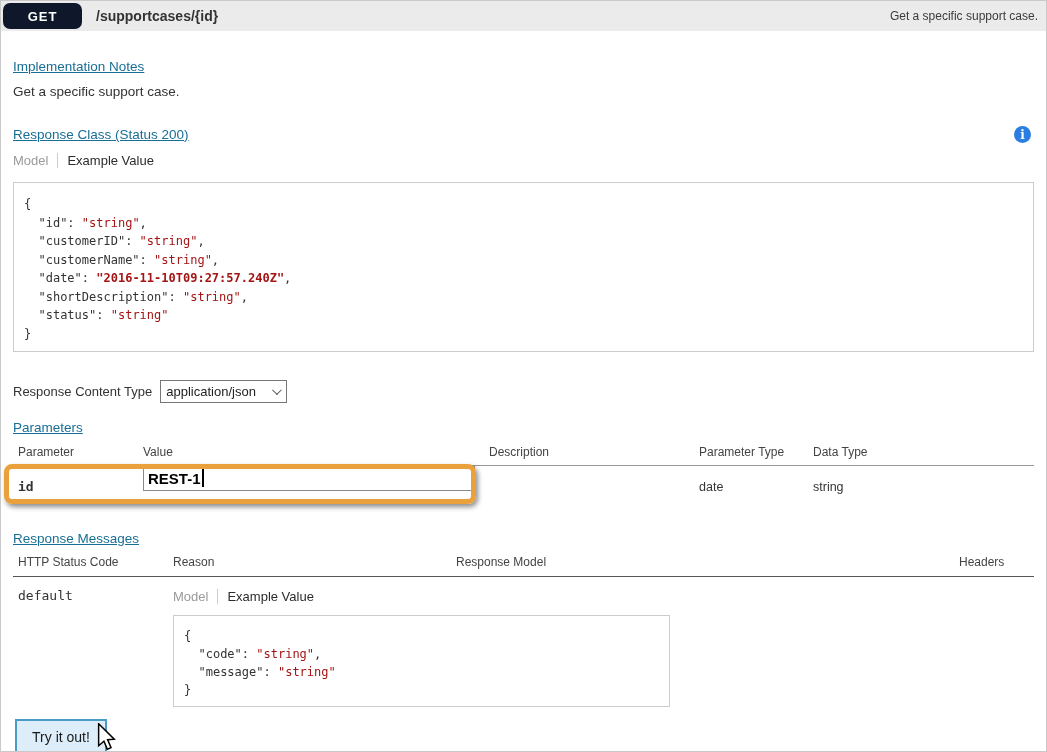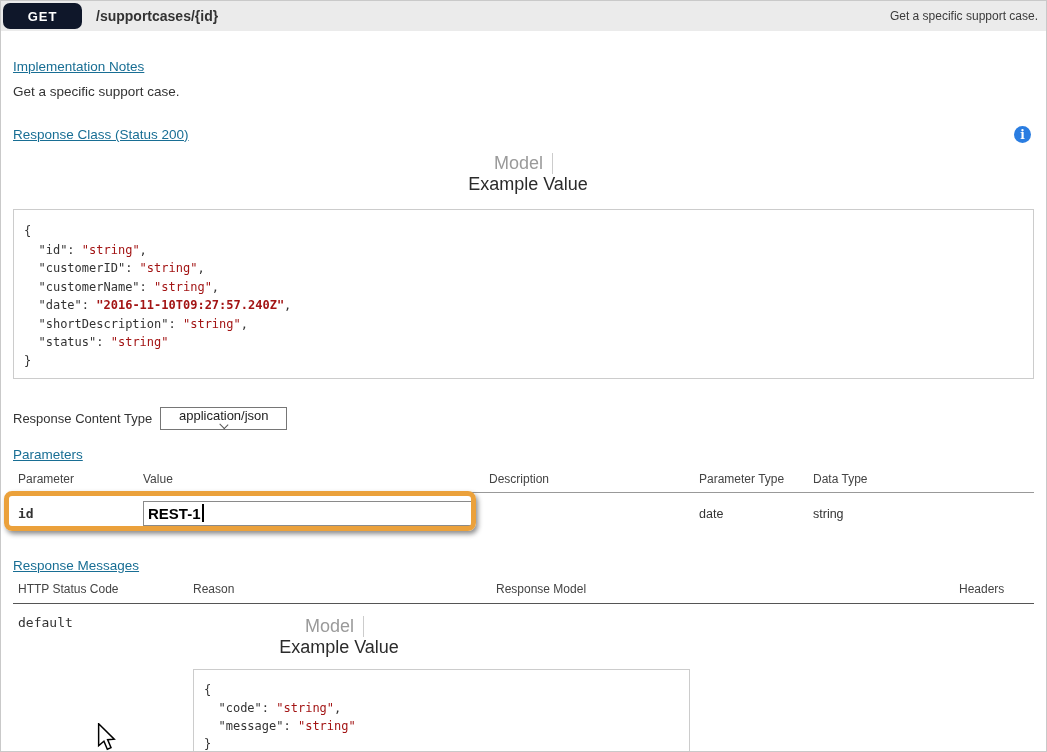--- a/index.html
+++ b/index.html
@@ -34,79 +34,79 @@
   .h-notes { margin-top:28px; }
   .notes-body { margin-top:9px; font-size:13.5px; color:#333; }
 
   .respclass-row { margin-top:27px; display:flex; align-items:center; justify-content:space-between; }
   .info-icon {
     width:17px; height:17px; border-radius:50%; background:#2a7de1; color:#fff;
     font-size:12px; font-weight:bold; display:flex; align-items:center; justify-content:center;
     margin-right:3px; cursor:pointer; font-family:"DejaVu Serif", serif;
   }
 
-  .tabs { margin-top:10px; display:flex; align-items:center; font-size:18px;flex-direction:column; }
+  .tabs { margin-top:10px; display:flex; align-items:flex-start; font-size:13px; }
   .tab-inactive { color:#9a9a9a; padding-right:9px; border-right:1px solid #ccc; cursor:pointer; }
   .tab-active { color:#2b2b2b; padding-left:9px; cursor:pointer; }
 
   .codeblock {
     border:1px solid #ccc; background:#fff;
     font-family:"DejaVu Sans Mono", monospace; font-size:12px; color:#333;
   }
   .codeblock-1 { margin-top:14px; height:170px; padding:12px 10px; }
   .code-line { white-space:pre; line-height:18.5px; }
   .tok-b { color:#333; }
   .tok-k { color:#333; }
   .tok-s { color:#a31515; }
   .tok-d { color:#a31515; font-weight:bold; }
 
   .rct-row { margin-top:28px; display:flex; align-items:center; }
   .rct-label { font-size:13px; color:#333; }
   .fake-select {
     margin-left:8px; width:127px; height:23px; border:1px solid #767676; background:#fff;
-    display:flex; align-items:center; padding:0 5px; cursor:pointer;flex-direction:column;
+    display:flex; align-items:center; padding:0 5px; cursor:pointer;
   }
   .fake-select .sel-text { font-size:13px; color:#222; flex:1; }
   .chevron {
     width:7px; height:7px; border-right:1.5px solid #555; border-bottom:1.5px solid #555;
     transform:rotate(45deg) translateY(-2px); margin-right:2px;
   }
 
   .h-params { margin-top:17px; }
 
   .param-table { margin-top:9px; }
   .param-head, .param-row {
     display:grid; grid-template-columns:125px 346px 210px 114px 1fr;
     padding-left:5px;
   }
   .param-head { font-size:12px; color:#444; padding-bottom:6px; border-bottom:1px solid #999; }
   .param-row { position:relative; height:41px; }
   .cell-pname { font-family:"DejaVu Sans Mono", monospace; font-size:13px; font-weight:600; padding-top:13px; }
   .cell-ptype, .cell-dtype { font-size:12.5px; padding-top:14px; }
 
-  .value-input-wrap { position:relative; margin-top:8px; width:336px; height:25px; }
+  .value-input-wrap { position:relative; margin-top:0; width:336px; height:25px; }
   .value-input {
     width:332px; height:25px; border:1px solid #8a8a8a; background:#fff;
     font-family:"Liberation Sans", sans-serif; font-size:15px; font-weight:bold; color:#000;
     padding:0 4px; outline:none;
   }
   .caret { position:absolute; left:59px; top:3px; width:1.5px; height:18px; background:#000; }
 
   .annotation-box {
     position:absolute; left:-9px; top:-2px; width:472px; height:40px;
     border:5px solid #eba13b; border-radius:8px;
     box-shadow:2px 3px 5px rgba(0,0,0,0.45);
     pointer-events:none; z-index:5;
   }
 
   .h-respmsg { margin-top:24px; }
 
   .rm-table { margin-top:8px; }
   .rm-head, .rm-row {
-    display:grid; grid-template-columns:155px 283px 1fr 75px; padding-left:5px;gap:20px;
+    display:grid; grid-template-columns:155px 283px 1fr 75px; padding-left:5px;
   }
   .rm-head { font-size:12px; color:#444; padding-bottom:7px; border-bottom:1px solid #555; }
   .cell-status { font-family:"DejaVu Sans Mono", monospace; font-size:13px; padding-top:11px; }
   .reason-list { margin-top:19px; padding-left:27px; font-size:13px; color:#333; }
   .reason-list li { margin-bottom:9px; line-height:15px; }
   .reason-note { margin-top:13px; margin-left:-66px; font-size:13px; color:#333; }
 
   .rm-model-cell .tabs { margin-top:12px; }
   .codeblock-2 { margin-top:11px; width:497px; height:92px; padding:11px 10px; }
   .codeblock-2 .code-line { line-height:18px; }

